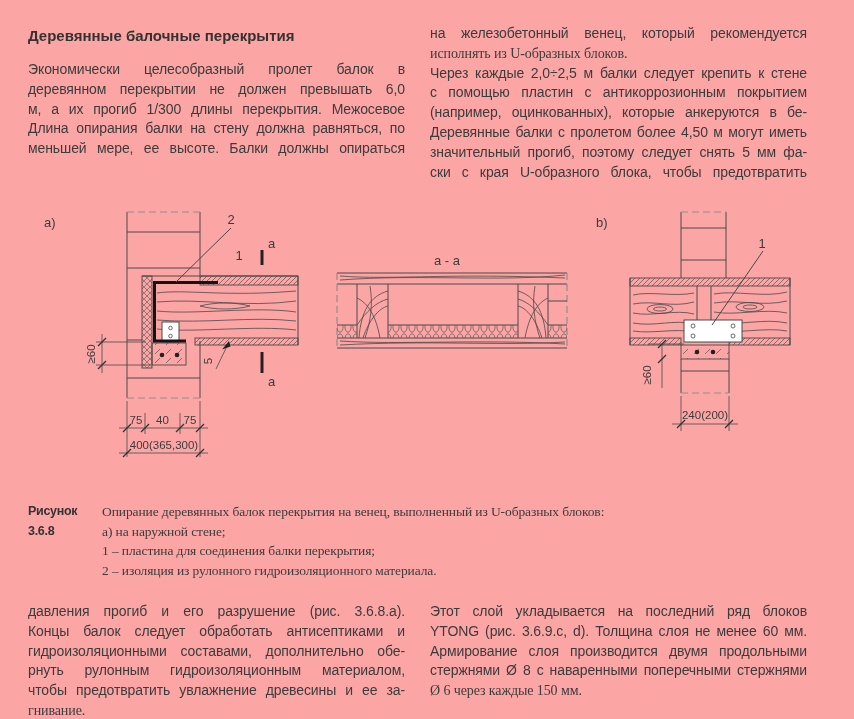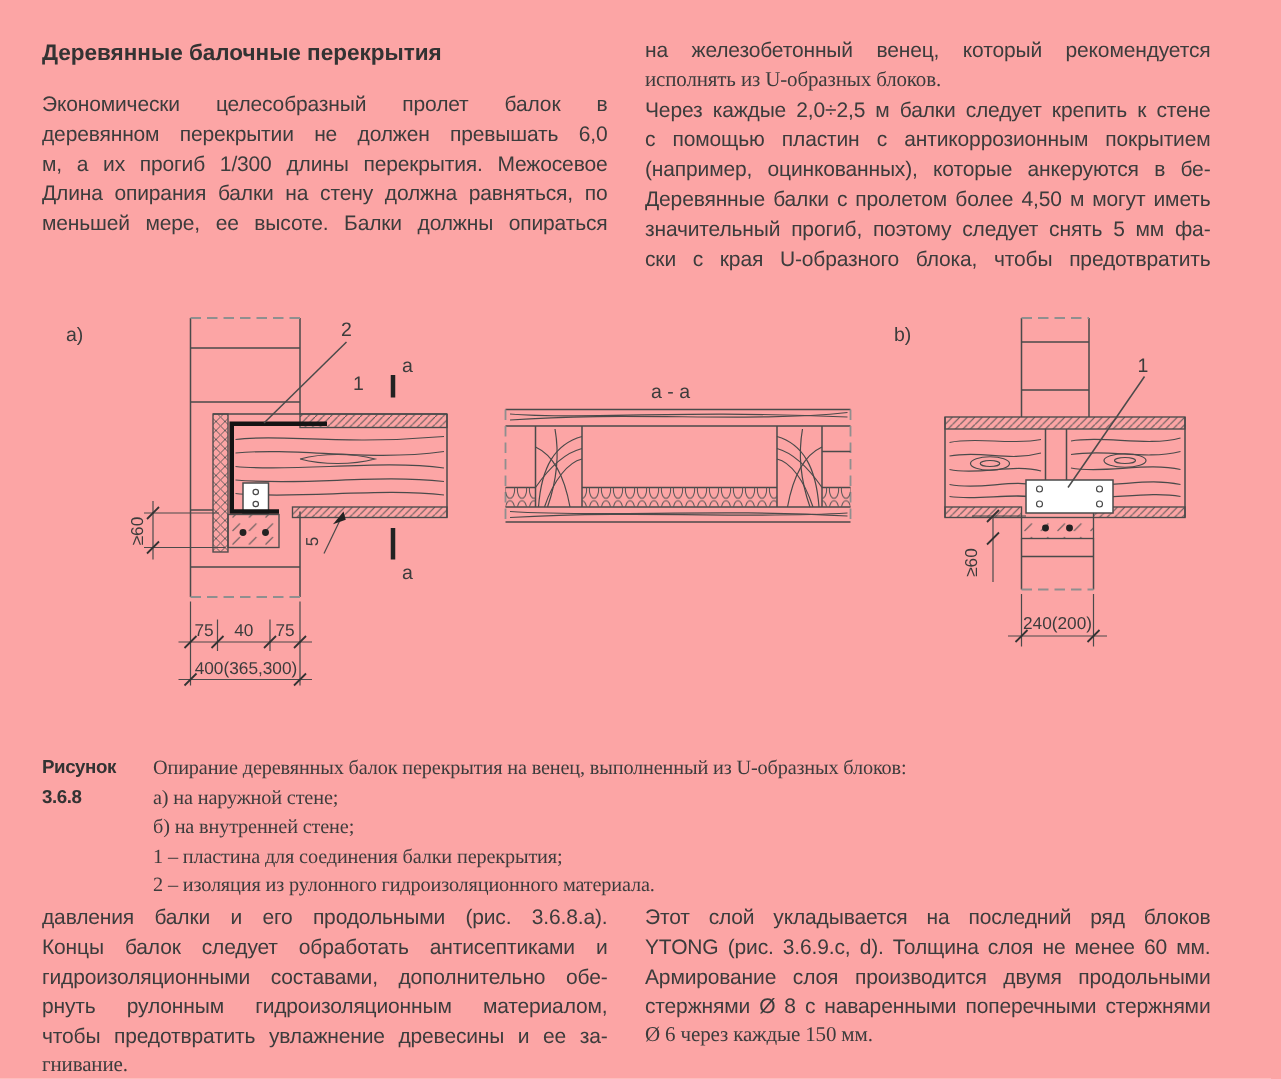--- a/index.html
+++ b/index.html
@@ -263,29 +263,28 @@
       <text class="dim" transform="rotate(-90 651 172)" x="651" y="172" text-anchor="middle">≥60</text>
       <text class="dim" x="705" y="216" text-anchor="middle">240(200)</text>
     </g>
   </svg>
 
   <div class="caption">
     <div class="cap-label">Рисунок  3.6.8</div>
     <div class="cap-lines lines">
         <div class="line nj">Опирание деревянных балок перекрытия на венец, выполненный из  U-образных блоков:</div>
         <div class="line nj">а) на наружной стене;</div>
-        <div class="line nj">б) на внутренней стене;</div>
         <div class="line nj">1 – пластина для соединения балки перекрытия;</div>
         <div class="line nj">2 – изоляция из рулонного гидроизоляционного материала.</div>
       </div>
   </div>
 
   <div class="col col-lb">
     <div class="lines">
-        <div class="line">давления балки и его продольными (рис. 3.6.8.а).</div>
+        <div class="line">давления прогиб и его разрушение (рис. 3.6.8.а).</div>
         <div class="line">Концы балок следует обработать антисептиками и</div>
         <div class="line">гидроизоляционными составами, дополнительно обе-</div>
         <div class="line">рнуть рулонным гидроизоляционным материалом,</div>
         <div class="line">чтобы предотвратить увлажнение древесины и ее за-</div>
         <div class="line nj">гнивание.</div>
       </div>
   </div>
 
   <div class="col col-rb">
     <div class="lines">

